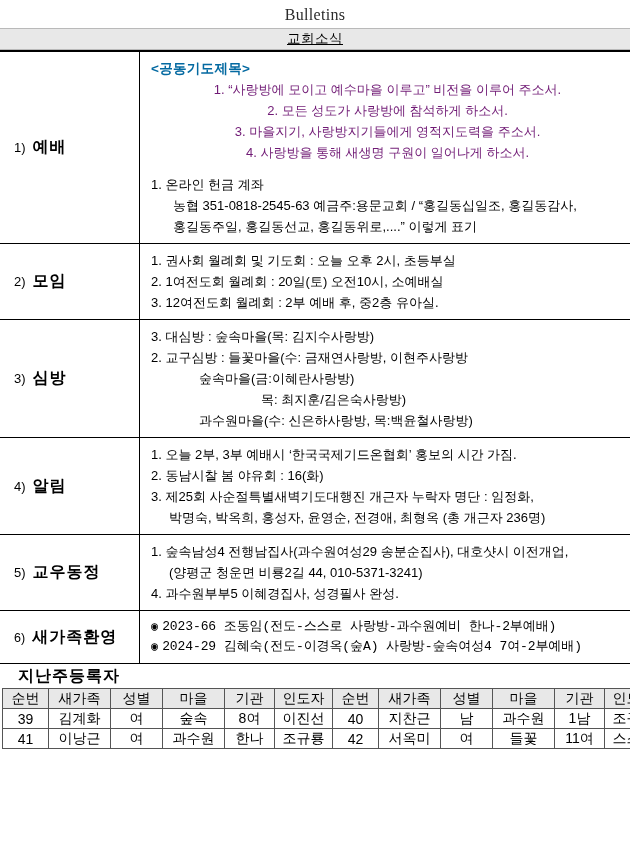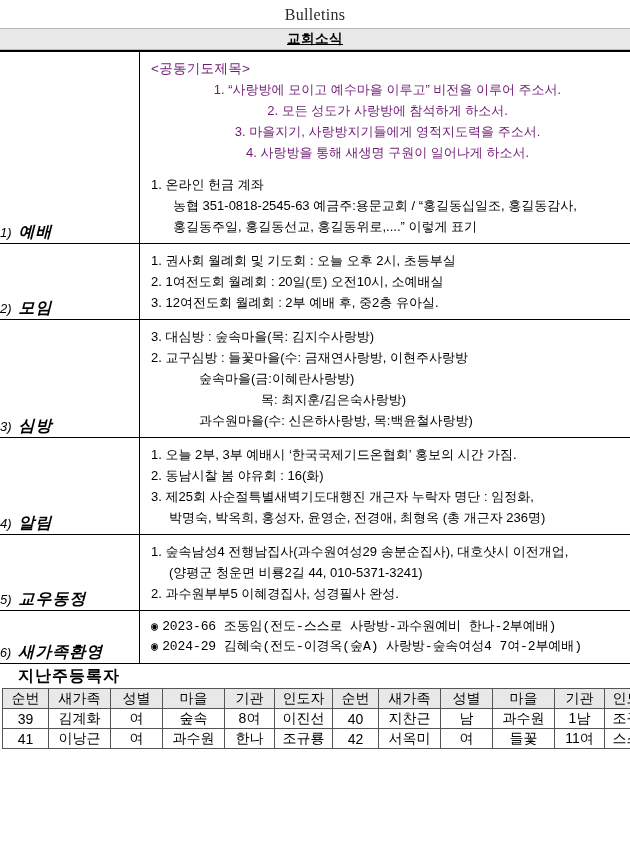--- a/index.html
+++ b/index.html
@@ -35,44 +35,44 @@
     background: #e8e8e8;
     height: 20px;
     display: flex;
     align-items: center;
     justify-content: center;
     border-top: 1px solid #b9b9b9;
     border-bottom: 1px solid #b9b9b9;
   }
   .hdr-sub {
     font-size: 13.5px;
-    font-weight: bold;
+    font-weight: normal;
     text-decoration: underline;
     letter-spacing: 0.5px;
   }
 
   
   .board {
     border-top: 2px solid #000;
     border-bottom: 0;
   }
   .srow {
     display: flex;
     border-bottom: 1.5px solid #000;
     min-height: 10px;
   }
   .srow:last-of-type { border-bottom: 1.5px solid #000; }
   .scell-label {
     width: 140px;
     min-width: 140px;
     border-right: 1.5px solid #000;
     display: flex;
-    align-items: flex-end;
+    align-items: center;
     box-sizing: border-box;
-    font-style: italic;
+    padding-left: 14px;
   }
   .label-txt {
     font-size: 16px;
     font-weight: bold;
     letter-spacing: 1px;
     white-space: nowrap;
   }
   .label-num {
     font-size: 13px;
     font-weight: normal;
@@ -86,22 +86,22 @@
     padding: 6px 6px 6px 11px;
   }
 
   .ln {
     font-size: 13px;
     line-height: 21px;
     white-space: nowrap;
   }
   .ln.blue { color: #701a75; text-align: center; }
   .ln.blue-hd {
-    color: #701a75;
-    font-weight: normal;
+    color: #0369a1;
+    font-weight: bold;
     font-size: 13.5px;
     letter-spacing: 0.3px;
   }
   .ln.gap { height: 11px; }
   .ind1 { padding-left: 18px; }
   .ind2 { padding-left: 110px; }
   .ind3 { padding-left: 48px; }
   .ind4 { padding-left: 22px; }
 
   .bullet-ln {
@@ -212,21 +212,21 @@
       </div>
     </div>
 
     <div class="srow">
       <div class="scell-label">
         <span class="label-txt"><span class="label-num">5)</span><span>교우동정</span></span>
       </div>
       <div class="scell-body">
         <div class="ln">1.  숲속남성4 전행남집사(과수원여성29 송분순집사),  대호샷시 이전개업,</div>
         <div class="ln ind1">(양평군 청운면 비룡2길 44, 010-5371-3241)</div>
-        <div class="ln">2.  과수원부부5 이혜경집사,  성경필사 완성.</div>
+        <div class="ln">4.  과수원부부5 이혜경집사,  성경필사 완성.</div>
       </div>
     </div>
 
     <div class="srow">
       <div class="scell-label">
         <span class="label-txt"><span class="label-num sm">6)</span><span>새가족환영</span></span>
       </div>
       <div class="scell-body">
         <div class="bullet-ln"><span class="fisheye">◉</span><span>2023-66  조동임(전도-스스로 사랑방-과수원예비 한나-2부예배)</span></div>
         <div class="bullet-ln"><span class="fisheye">◉</span><span>2024-29  김혜숙(전도-이경옥(숲A) 사랑방-숲속여성4 7여-2부예배)</span></div>

